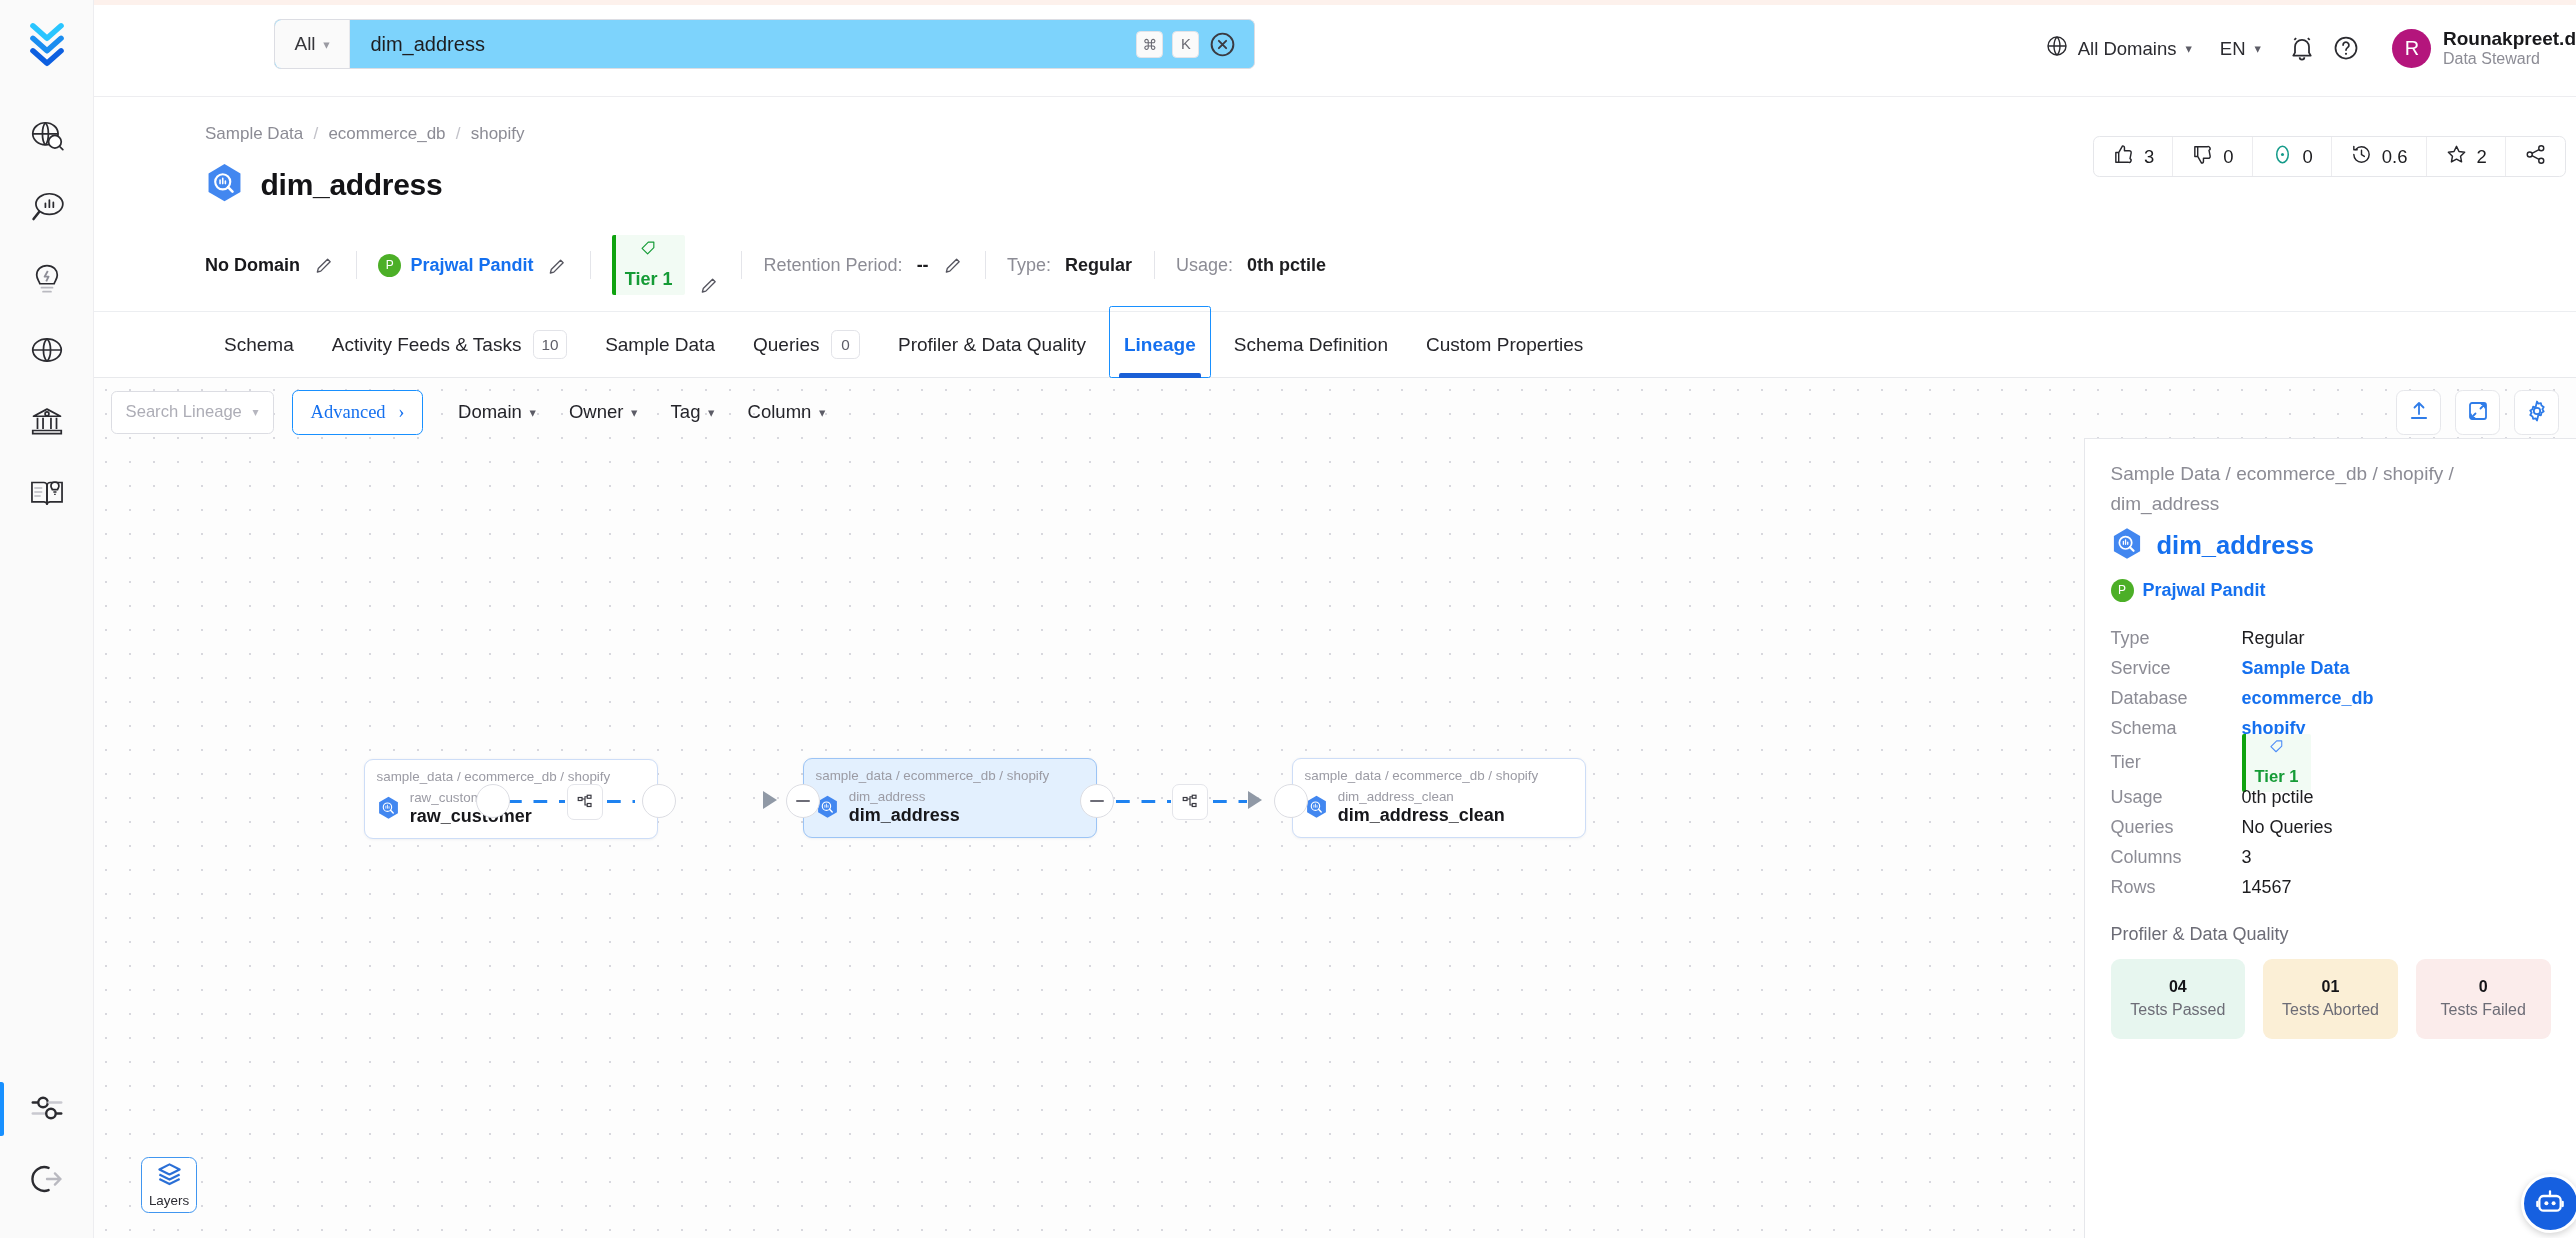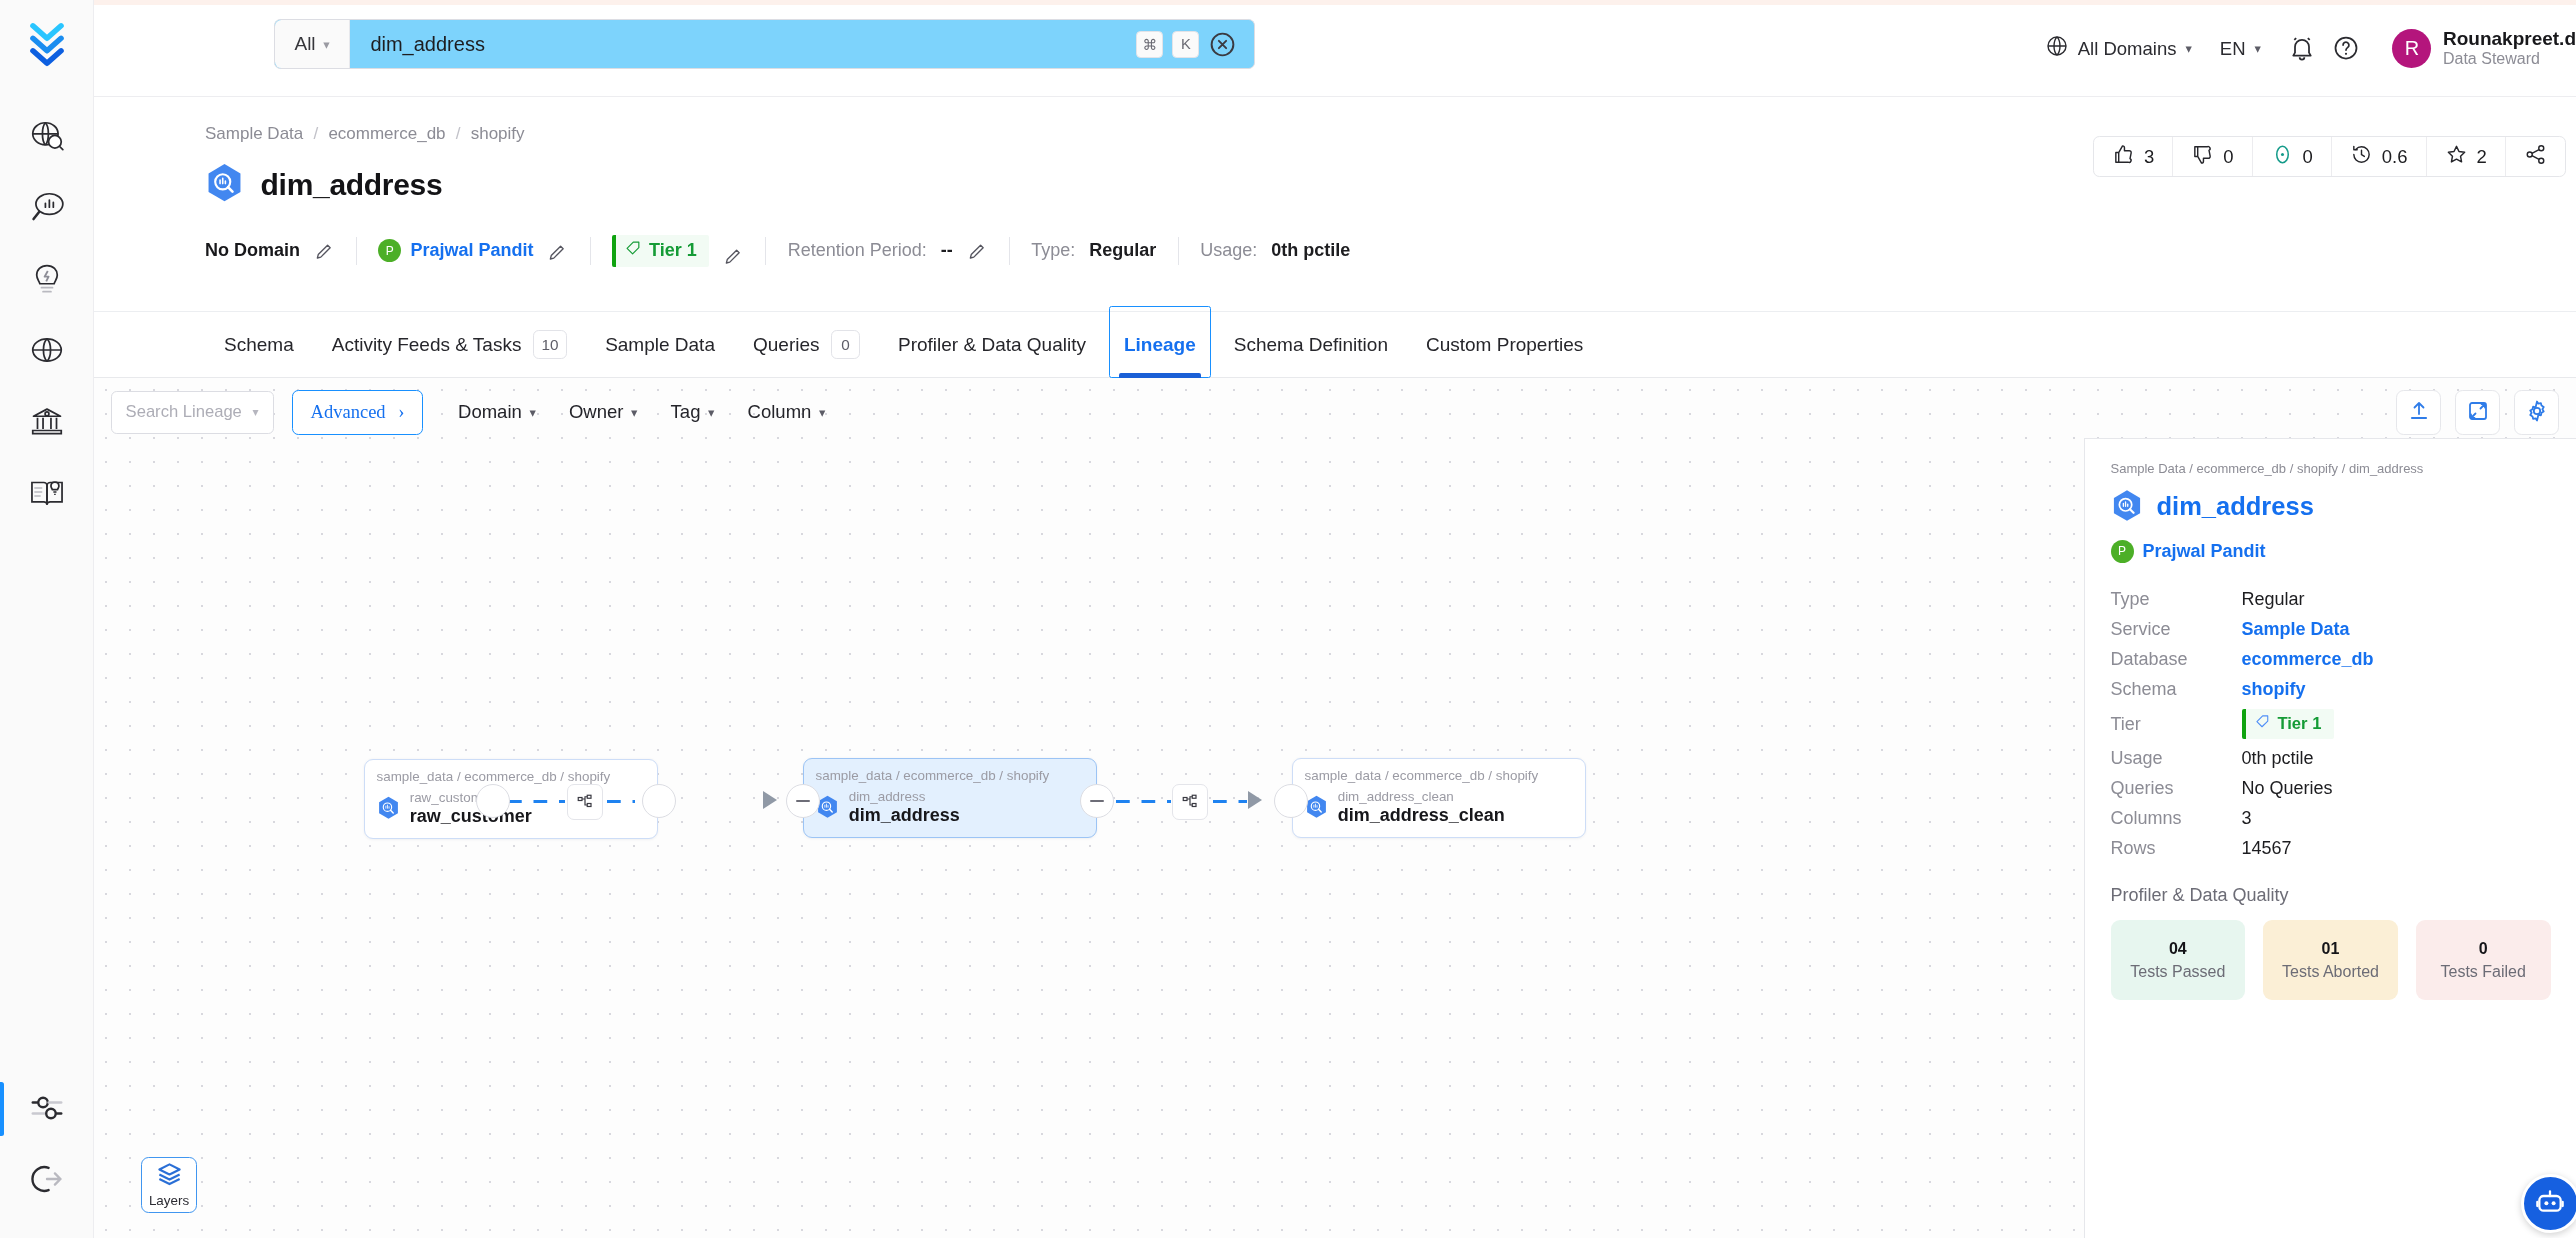--- a/index.html
+++ b/index.html
@@ -112,21 +112,21 @@
   .owner-chip { display:flex; align-items:center; gap:9px; cursor:pointer; }
   .owner-dot {
     width: 23px; height: 23px; border-radius: 50%; background: #4caf27;
     color: #fff; font-size: 12px; display: flex; align-items: center; justify-content: center;
   }
   .owner-name { color: #1570ef; font-weight: bold; }
   .tier-chip {
     display: flex; align-items: center; gap: 7.6px;
     background: #f2fbf4; border-left: 4.5px solid #0fa30f;
     padding: 5.1px 12.7px 5.1px 9px; border-radius: 1.9px;
-    color: #159b36; font-weight: bold; font-size: 18px; cursor: pointer;
+    color: #159b36; font-weight: bold; font-size: 18px; cursor: pointer; flex-direction: column;
   }
 
   #stats-bar {
     position: absolute; right: 10.2px; top: 39px;
     display: flex; align-items: stretch;
     border: 0.6px solid #e5e6ea; border-radius: 6.4px; overflow: hidden; background:#fff;
   }
   .stat {
     display: flex; align-items: center; gap: 9px; padding: 0 18px; height: 39px;
     border-right: 0.6px solid #ececef; font-size: 18.5px; color: #1d1d20; cursor: pointer;
@@ -234,21 +234,21 @@
     gap: 2.5px; cursor: pointer;
   }
   #layers-btn .lb-label { font-size: 13.4px; color: #2c2c33; }
 
   
   #right-panel {
     position: absolute; right: 0; top: 438px; width: 492px; height: 800px;
     background: #fff; border-left: 0.6px solid #e6e7eb; border-top: 0.6px solid #e6e7eb;
     padding: 20.4px 25.5px 0 25.5px; overflow: hidden;
   }
-  #rp-crumb { font-size: 13px; color: #8c8c95; line-height: 1.55; margin-bottom: 9px; }
+  #rp-crumb { font-size: 19px; color: #8c8c95; line-height: 1.55; margin-bottom: 9px; }
   #rp-title-row { display: flex; align-items: center; gap: 14px; margin-bottom: 15.3px; }
   #rp-title { font-size: 25.5px; font-weight: bold; color: #1570ef; }
   #rp-owner { display: flex; align-items: center; gap: 9px; margin-bottom: 21.7px; cursor:pointer; }
   #rp-owner .owner-name { font-size: 18px; }
   .rp-row { display: flex; align-items: center; height: 30px; font-size: 18px; }
   .rp-key { width: 131px; color: #8c8c95; }
   .rp-val { color: #1d1d20; }
   .rp-val.link { color: #1570ef; font-weight: bold; cursor: pointer; }
   .rp-row.tierrow { height: 39px; }
   #rp-pdq-title { margin-top: 21.7px; font-size: 18px; color: #6c6c76; }

